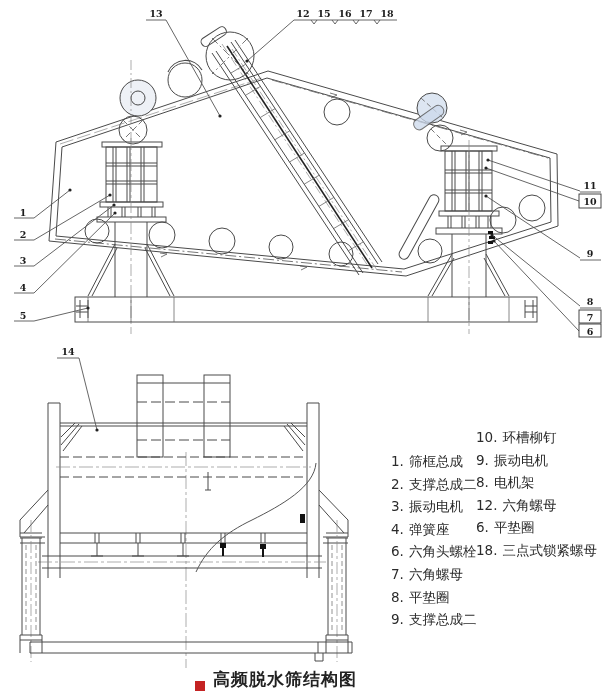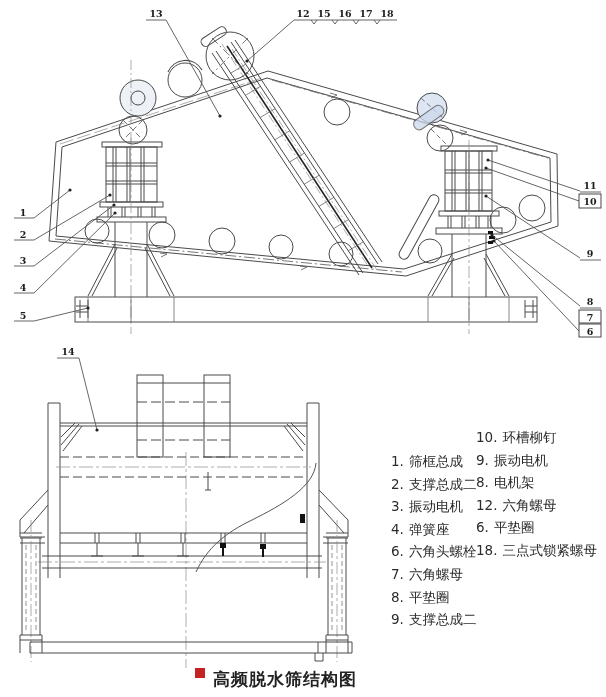--- a/index.html
+++ b/index.html
@@ -3,21 +3,21 @@
 <meta charset="utf-8">
 <style>
   html,body{margin:0;padding:0;background:#fff;}
   .stage{position:relative;width:606px;height:697px;background:#fff;overflow:hidden;
          font-family:"DejaVu Sans",sans-serif;}
   svg{position:absolute;left:0;top:0;}
   svg text{font-family:"DejaVu Serif","DejaVu Sans",serif;font-weight:bold;font-size:9.5px;fill:#1c1c1c;}
   .legend-col{position:absolute;color:#2b2b2b;font-size:13.5px;line-height:22.6px;white-space:nowrap;}
   .legend-row{height:22.6px;}
   .legend-row .num{display:inline-block;margin-right:5px;}
-  .title{position:absolute;left:195px;top:668px;display:flex;align-items:flex-start;
+  .title{position:absolute;left:195px;top:668px;display:flex;align-items:flex-end;
          font-size:17px;font-weight:bold;color:#222;letter-spacing:1px;}
   .title .sq{width:10px;height:10px;background:#c42323;margin-right:8px;flex:0 0 auto;}
 </style>
 </head>
 <body>
 
 <div class="stage">
 
 <svg width="606" height="697" viewBox="0 0 606 697">
 

